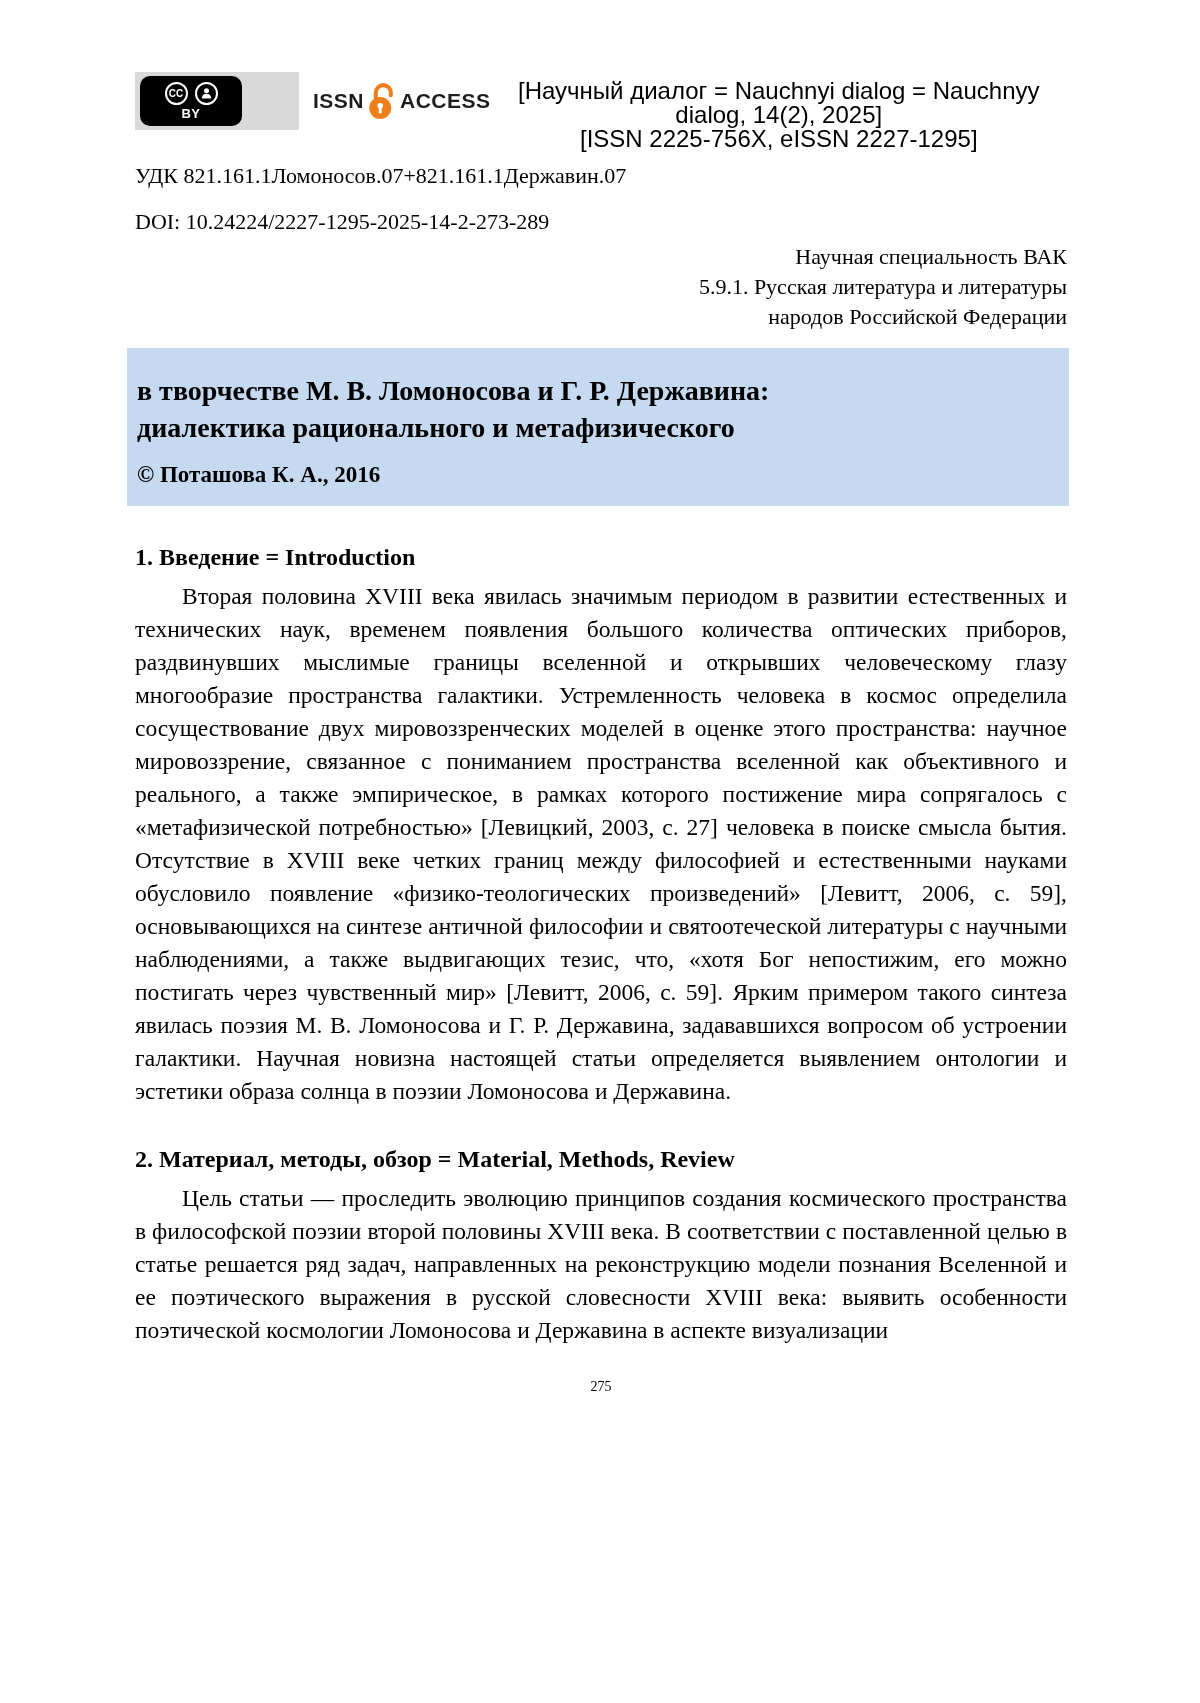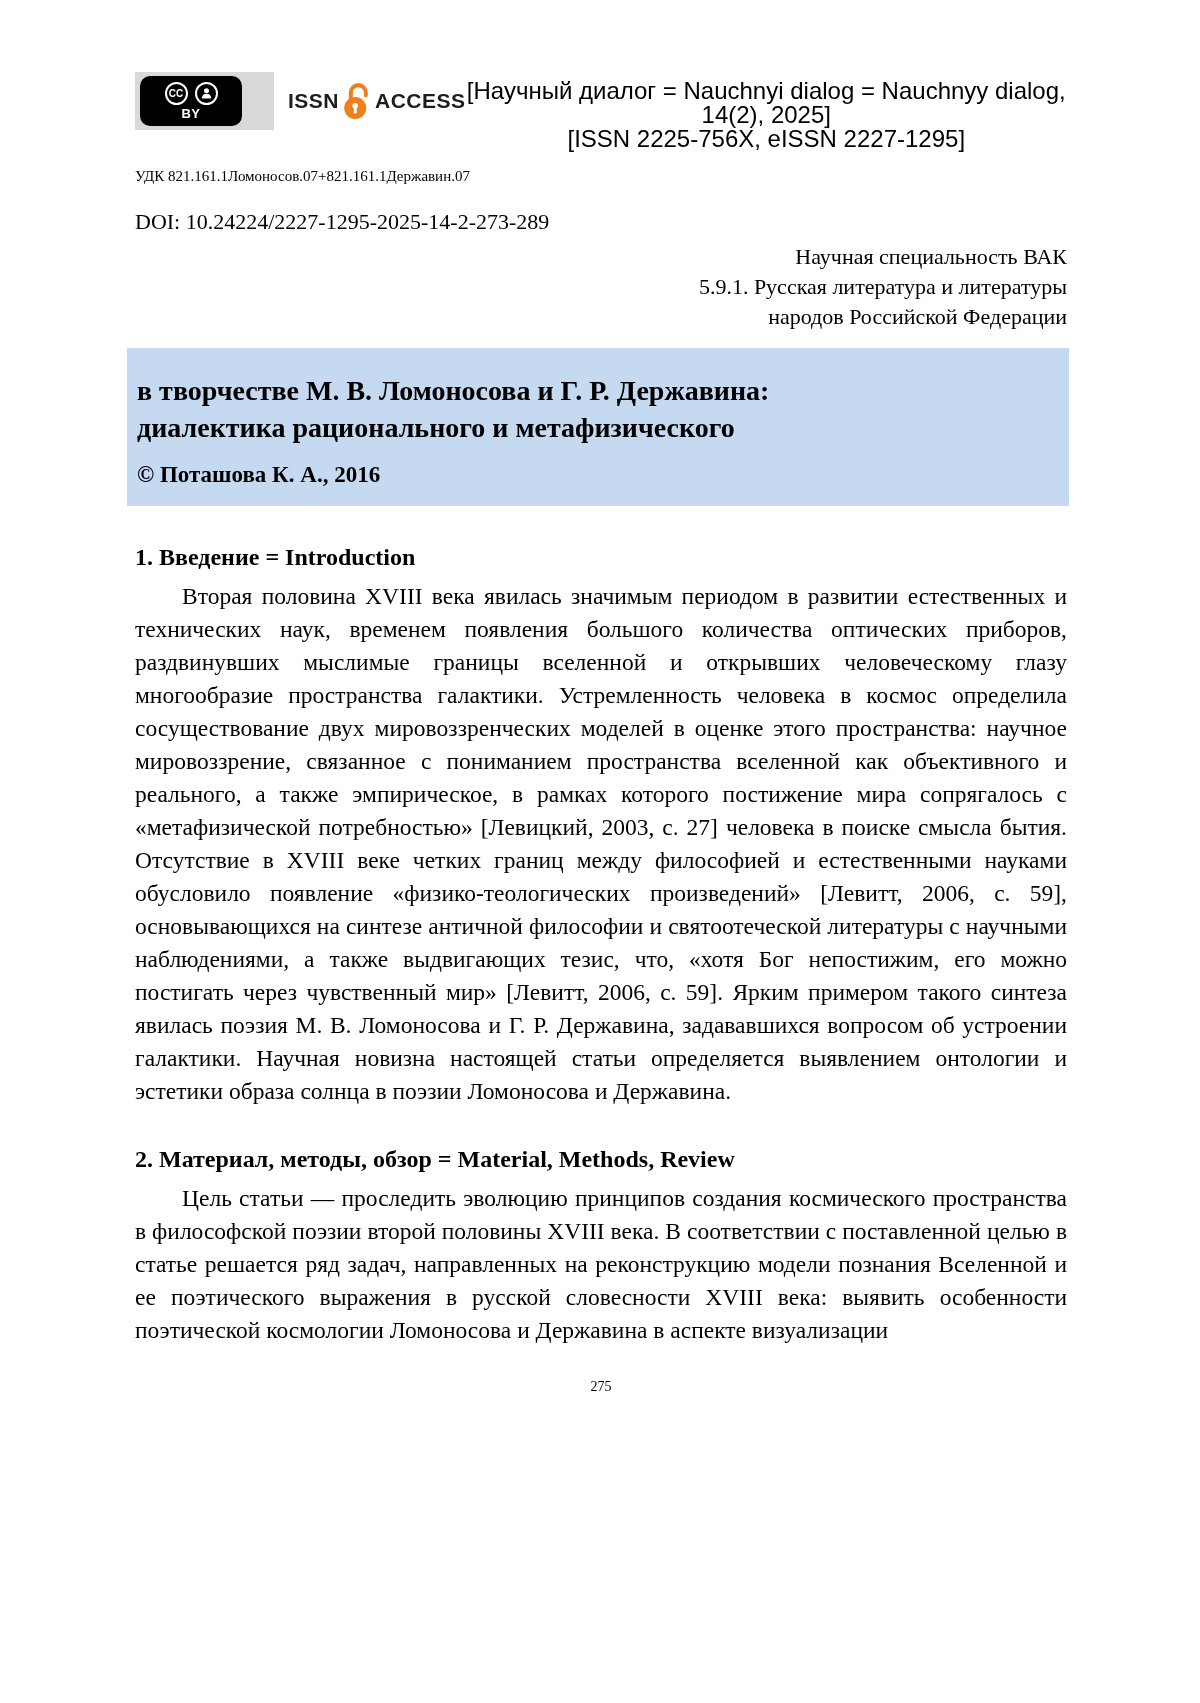--- a/index.html
+++ b/index.html
@@ -20,21 +20,21 @@
 
   
   .top-row {
     display:flex;
     justify-content:space-between;
     align-items:flex-start;
     height:60px;
   }
   .badges { display:flex; align-items:center; }
   .cc-badge {
-    width:139px; height:58px;
+    width:164px; height:58px;
     background:var(--badge-bg,#d9d9d9);
     display:flex; align-items:center;
     padding-left:5px;
   }
   .cc-plate {
     width:102px; height:50px;
     background:#000;
     border-radius:10px;
     display:flex; flex-direction:column;
     align-items:center; justify-content:center;
@@ -64,21 +64,21 @@
   .oa-lock { display:flex; align-items:center; margin:0 3px; }
   .journal-ref {
     text-align:center;
     font-family:"Liberation Sans", sans-serif;
     font-size:24px;
     line-height:24px;
     padding-top:7px;
   }
 
   
-  .udk { margin-top:30px; font-size:15px; line-height:28px; }
+  .udk { margin-top:30px; font-size:22px; line-height:28px; }
   .doi { margin-top:18px;  font-size:22px; line-height:28px; }
   .vak {
     margin-top:6px;
     text-align:right;
     font-size:22px;
     line-height:30px;
   }
 
   
   .title-box {

